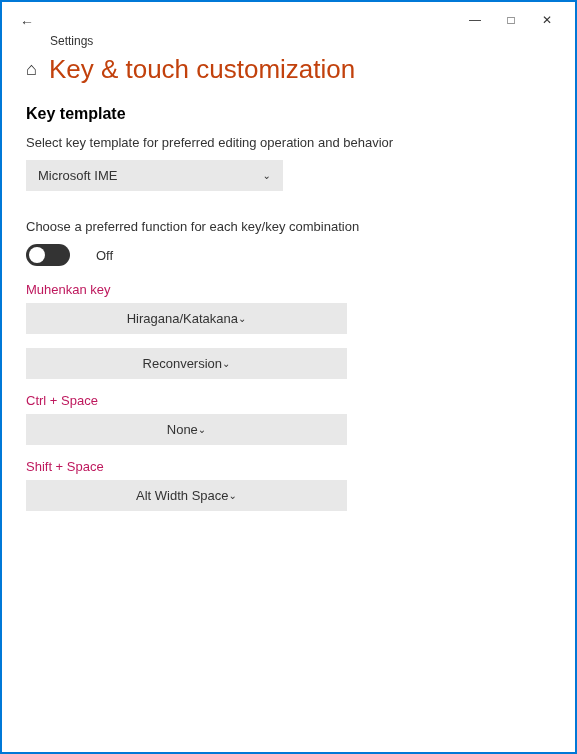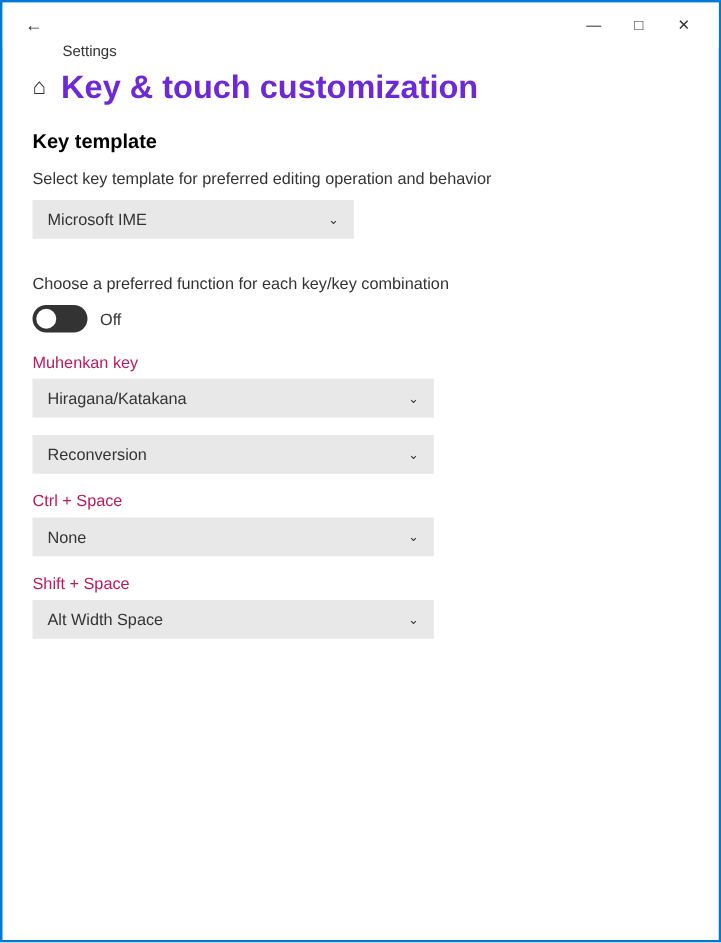--- a/index.html
+++ b/index.html
@@ -92,22 +92,22 @@
       padding: 16px 0 20px 0;
     }
 
     .home-icon {
       font-size: 18px;
       color: #333;
     }
 
     .page-title {
       font-size: 26px;
-      font-weight: 700;
-      color: #6d28d9;
+      font-weight: 400;
+      color: #c2410c;
     }
 
     .section-title {
       font-size: 16px;
       font-weight: 600;
       color: #000;
       margin-bottom: 12px;
     }
 
     .section {
@@ -128,31 +128,32 @@
       border: none;
       padding: 8px 12px;
       width: 257px;
       cursor: pointer;
       font-size: 13px;
       color: #333;
     }
 
     .dropdown-full {
       width: 321px;
+      justify-content: center;
     }
 
     .dropdown-arrow {
       font-size: 10px;
       color: #333;
     }
 
     .toggle-row {
       display: flex;
       align-items: center;
-      gap: 10px;
+      gap: 26px;
       margin-bottom: 16px;
       margin-top: 4px;
     }
 
     .toggle {
       width: 44px;
       height: 22px;
       background: #333;
       border-radius: 11px;
       position: relative;

